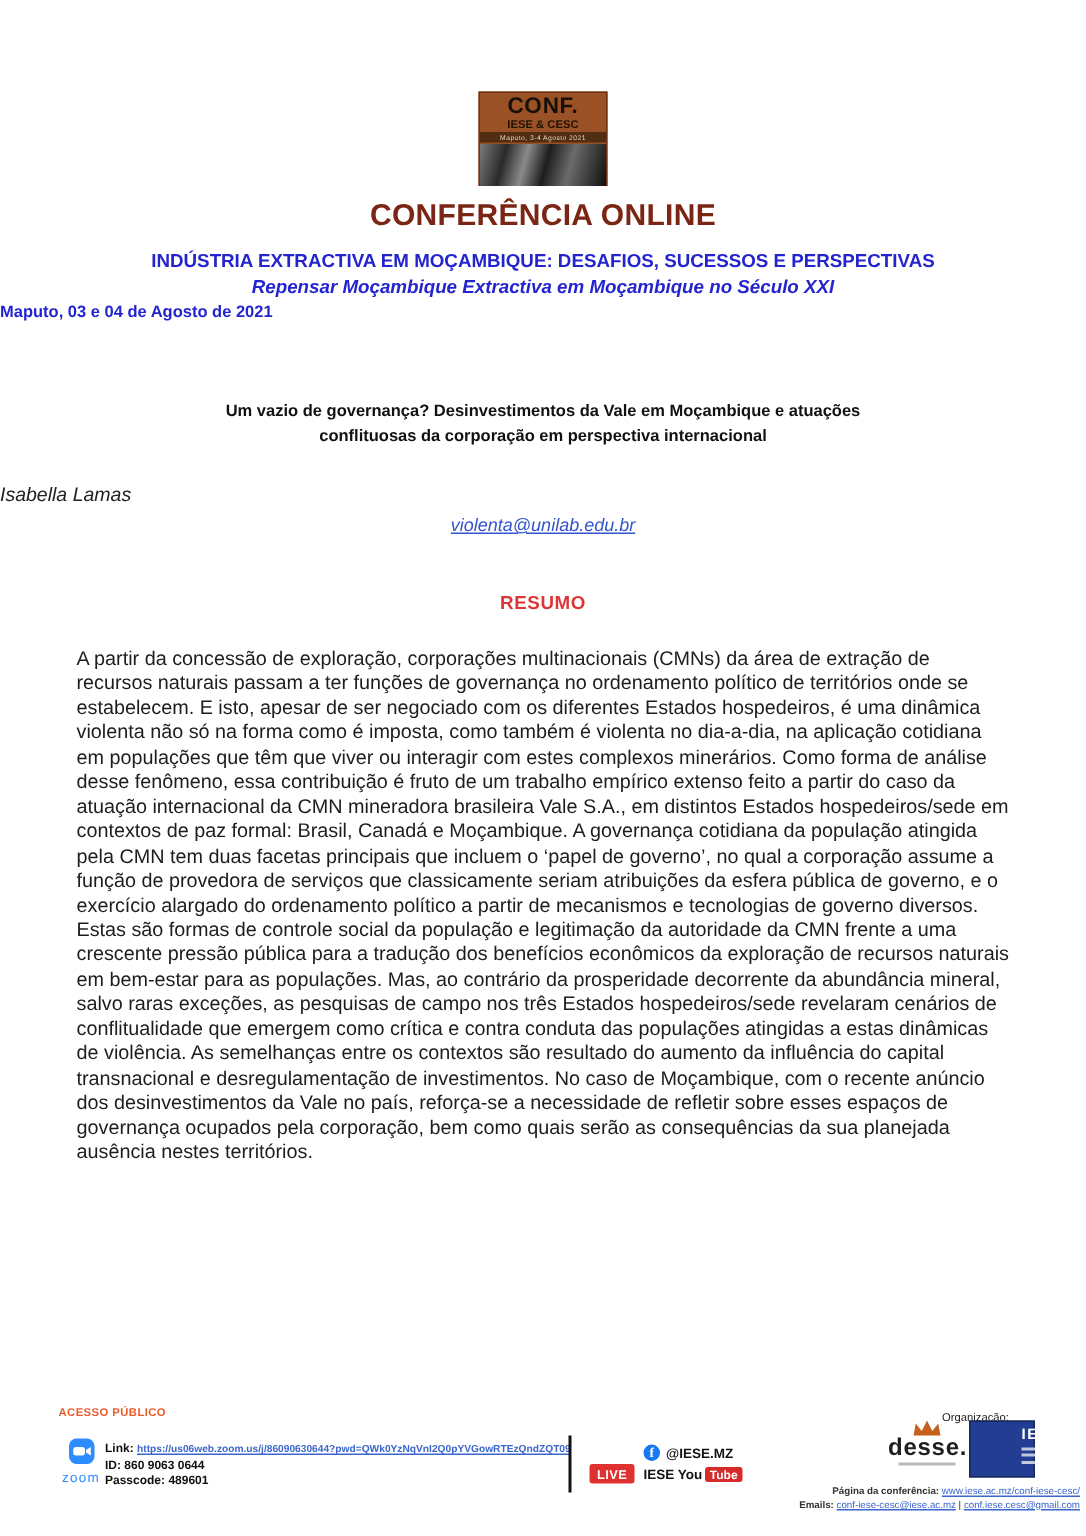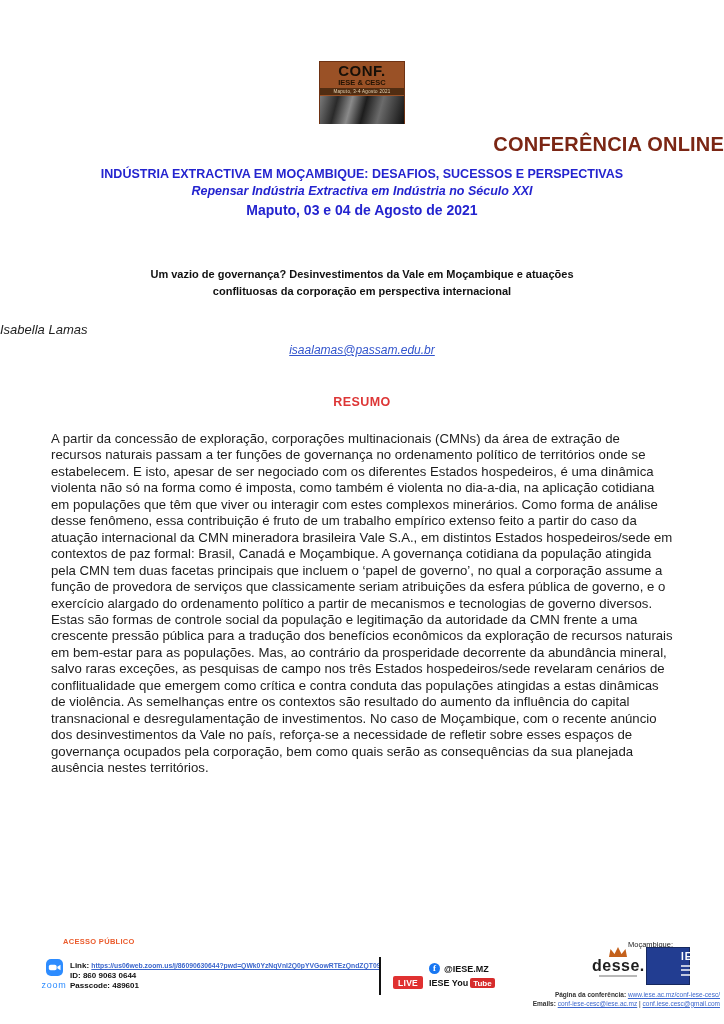--- a/index.html
+++ b/index.html
@@ -10,41 +10,41 @@
   
   .conf-logo{
     position:absolute;top:61px;left:50%;transform:translateX(-50%);
     width:86px;height:63px;background:#9a5126;border:1px solid #6e3213;box-sizing:border-box;
   }
   .logo-title{font-size:15px;font-weight:bold;letter-spacing:.5px;text-align:center;color:#161008;line-height:16px;padding-top:1px;}
   .logo-subtitle{font-size:7.5px;font-weight:bold;text-align:center;color:#201203;line-height:8px;}
   .logo-caption{font-size:4.5px;background:#512d12;color:#e8d9b8;text-align:center;line-height:7px;margin-top:1px;letter-spacing:.3px;}
   .logo-photo{height:28px;margin-top:1px;
     background:linear-gradient(105deg,#7a7a7a 0%,#2a2a2a 20%,#8a8a8a 36%,#1d1d1d 52%,#6b6b6b 70%,#101010 100%);}
-  .conf-type{position:absolute;top:133px;left:0;width:100%;text-align:right;
+  .conf-type{position:absolute;top:133px;left:0;width:100%;text-align:center;
     color:#7b2614;font-size:20px;font-weight:bold;letter-spacing:.2px;}
   .conf-title{position:absolute;top:167px;left:0;width:100%;text-align:center;
     color:#2424cf;font-size:12.5px;font-weight:bold;}
   .conf-subtitle{position:absolute;top:184px;left:0;width:100%;text-align:center;
     color:#2424cf;font-size:12.5px;font-weight:bold;font-style:italic;}
-  .conf-date{position:absolute;top:202px;left:0;width:100%;text-align:center;
-    color:#2424cf;font-size:14px;font-weight:bold;}
+  .conf-date{position:absolute;top:202px;left:0;width:100%;text-align:left;
+    color:#2424cf;font-size:11px;font-weight:bold;}
   
   .paper-title{position:absolute;top:266px;left:62px;width:600px;margin:0;text-align:center;
     font-size:11px;font-weight:bold;line-height:16.5px;color:#111;}
   .author{position:absolute;top:322px;left:0;width:100%;text-align:left;
     font-size:13px;font-style:italic;color:#222;}
   .email{position:absolute;top:343px;left:0;width:100%;text-align:center;
     font-size:12px;font-style:italic;color:#3355cc;text-decoration:underline;cursor:pointer;}
   .resumo{position:absolute;top:395px;left:0;width:100%;text-align:center;
     font-size:12.5px;font-weight:bold;color:#dd3636;letter-spacing:.4px;}
   .abstract{position:absolute;top:431px;left:51px;width:622px;margin:0;
     font-size:13.2px;line-height:16.45px;text-align:left;color:#1d1d1d;}
   
-  .access-label{position:absolute;left:63px;top:937px;font-size:7.5px;font-weight:bold;
+  .access-label{position:absolute;left:39px;top:937px;font-size:7.5px;font-weight:bold;
     color:#ea5b2c;letter-spacing:.3px;text-align:center;}
   .zoom-block{position:absolute;left:40px;top:959px;width:28px;text-align:center;}
   .zoom-icon{display:block;margin:0 auto;width:17px;height:17px;border-radius:5px;background:#2d8cff;}
   .zoom-icon svg{display:block;width:17px;height:17px;}
   .zoom-word{font-size:9px;font-weight:normal;color:#2d8cff;letter-spacing:.8px;margin-top:4px;}
   .link-block{position:absolute;left:70px;top:961px;font-size:8px;line-height:9.8px;color:#111;}
   .link-block .lbl{font-weight:bold;}
   .link-block .val{font-weight:bold;}
   .zoom-url{font-size:6.8px;font-weight:bold;color:#3b66cc;text-decoration:underline;cursor:pointer;}
   .v-divider{position:absolute;left:379px;top:957px;width:2px;height:38px;background:#121212;}
@@ -78,29 +78,29 @@
 
   <div class="conf-logo">
     <div class="logo-title">CONF.</div>
     <div class="logo-subtitle">IESE &amp; CESC</div>
     <div class="logo-caption">Maputo, 3-4  Agosto  2021</div>
     <div class="logo-photo"></div>
   </div>
 
   <div class="conf-type">CONFERÊNCIA ONLINE</div>
   <div class="conf-title">INDÚSTRIA EXTRACTIVA EM MOÇAMBIQUE: DESAFIOS, SUCESSOS E PERSPECTIVAS</div>
-  <div class="conf-subtitle">Repensar Indústria Extractiva em Indústria no Século XXI</div>
+  <div class="conf-subtitle">Repensar Moçambique Extractiva em Moçambique no Século XXI</div>
   <div class="conf-date">Maputo, 03 e 04 de Agosto de 2021</div>
 
   <h1 class="paper-title">
     <span>Um vazio de governança? Desinvestimentos da Vale em Moçambique e atuações</span><br>
     <span>conflituosas da corporação em perspectiva internacional</span>
   </h1>
   <div class="author">Isabella Lamas</div>
-  <a class="email">isaalamas@passam.edu.br</a>
+  <a class="email">violenta@unilab.edu.br</a>
   <div class="resumo">RESUMO</div>
   <p class="abstract">A partir da concessão de exploração, corporações multinacionais (CMNs) da área de extração de recursos naturais passam a ter funções de governança no ordenamento político de territórios onde se estabelecem. E isto, apesar de ser negociado com os diferentes Estados hospedeiros, é uma dinâmica violenta não só na forma como é imposta, como também é violenta no dia-a-dia, na aplicação cotidiana em populações que têm que viver ou interagir com estes complexos minerários. Como forma de análise desse fenômeno, essa contribuição é fruto de um trabalho empírico extenso feito a partir do caso da atuação internacional da CMN mineradora brasileira Vale S.A., em distintos Estados hospedeiros/sede em contextos de paz formal: Brasil, Canadá e Moçambique. A governança cotidiana da população atingida pela CMN tem duas facetas principais que incluem o ‘papel de governo’, no qual a corporação assume a função de provedora de serviços que classicamente seriam atribuições da esfera pública de governo, e o exercício alargado do ordenamento político a partir de mecanismos e tecnologias de governo diversos. Estas são formas de controle social da população e legitimação da autoridade da CMN frente a uma crescente pressão pública para a tradução dos benefícios econômicos da exploração de recursos naturais em bem-estar para as populações. Mas, ao contrário da prosperidade decorrente da abundância mineral, salvo raras exceções, as pesquisas de campo nos três Estados hospedeiros/sede revelaram cenários de conflitualidade que emergem como crítica e contra conduta das populações atingidas a estas dinâmicas de violência. As semelhanças entre os contextos são resultado do aumento da influência do capital transnacional e desregulamentação de investimentos. No caso de Moçambique, com o recente anúncio dos desinvestimentos da Vale no país, reforça-se a necessidade de refletir sobre esses espaços de governança ocupados pela corporação, bem como quais serão as consequências da sua planejada ausência nestes territórios.</p>
 
   <div class="access-label">ACESSO PÚBLICO</div>
 
   <div class="zoom-block">
     <span class="zoom-icon">
       <svg viewBox="0 0 24 24">
         <rect x="4" y="8" width="11" height="8" rx="2.5" fill="#ffffff"></rect>
         <path d="M16 10.8 L20.5 8 V16 L16 13.2 Z" fill="#ffffff"></path>
@@ -131,21 +131,21 @@
   <div class="fb-row">
     <span class="fb-icon">f</span>
     <span class="fb-handle">@IESE.MZ</span>
   </div>
 
   <div class="yt-row">
     <span class="yt-prefix">IESE You</span>
     <span class="yt-badge">Tube</span>
   </div>
 
-  <div class="org-label">Moçambique:</div>
+  <div class="org-label">Organização:</div>
 
   <div class="cesc-logo">
     <svg class="cesc-crown" width="22" height="12" viewBox="0 0 22 12">
       <path d="M2 11 L3.5 3 L7.5 8 L11 1 L14.5 8 L18.5 3 L20 11 Z" fill="#c4611c"></path>
     </svg>
     <div class="cesc-word">desse.</div>
     <div class="cesc-bar"></div>
   </div>
 
   <div class="iese-logo">

